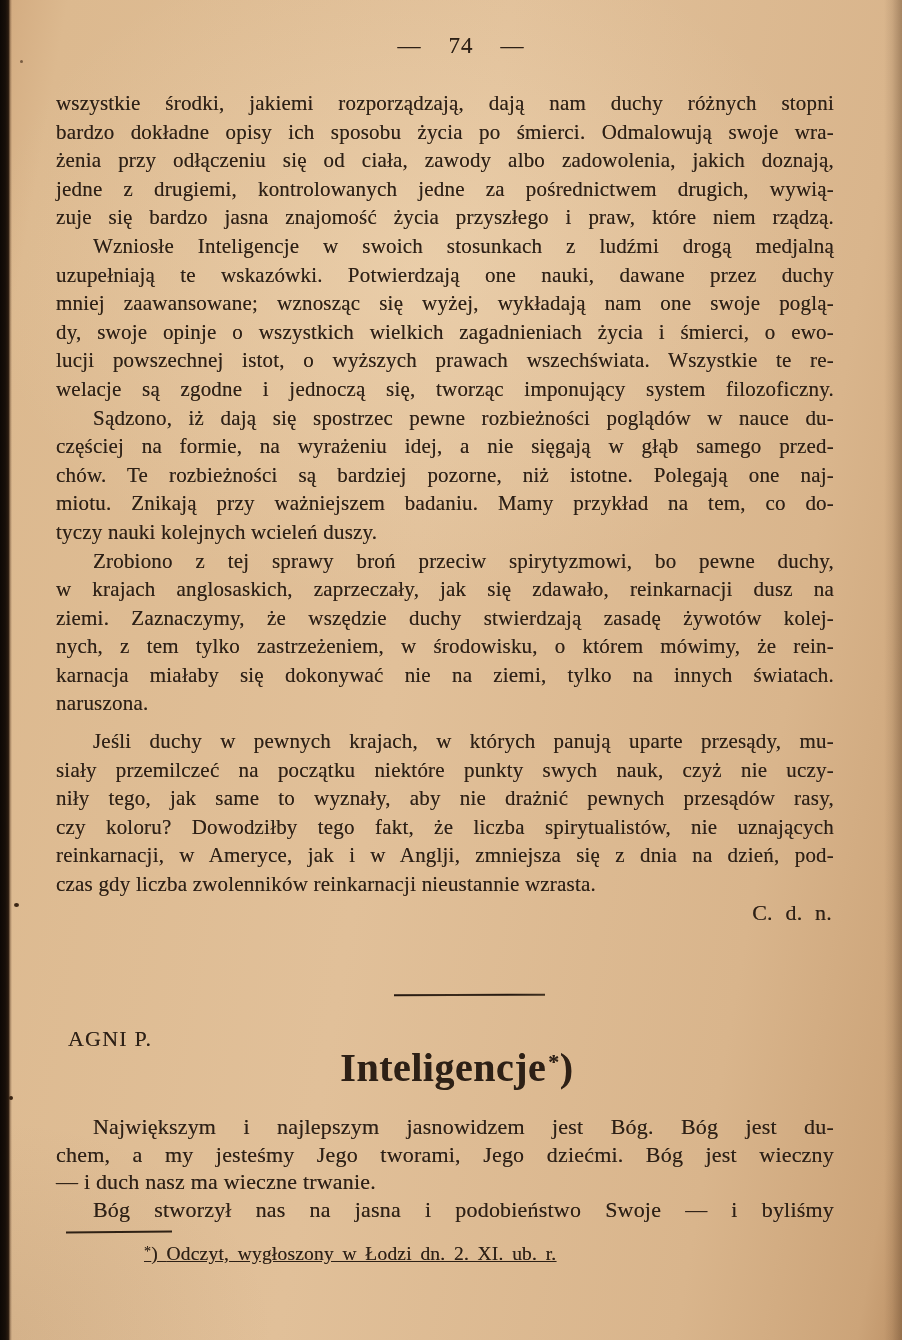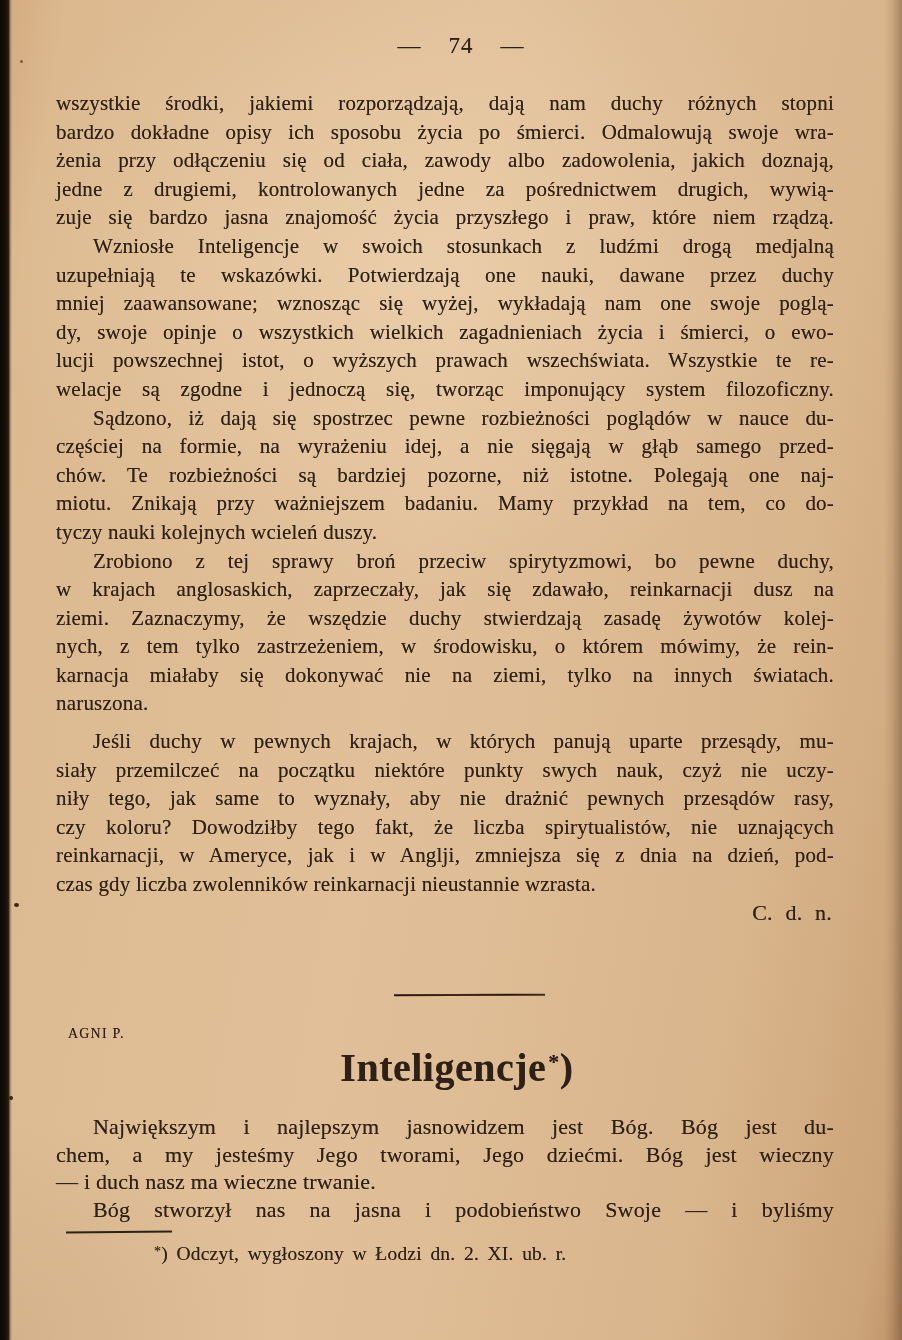--- a/index.html
+++ b/index.html
@@ -42,31 +42,31 @@
   .ln{display:block;text-align:justify;text-align-last:justify;}
   .ln.ind{text-indent:37px;}
   .ln.end{text-align-last:left;}
   .signoff{text-align:right;word-spacing:7px;font-size:22px;line-height:28.6px;padding-right:2px;}
 
   .divider{
     position:absolute;left:394px;top:994px;width:151px;height:2px;
     background:linear-gradient(90deg,#241810, #3a2a1c 40%, #241810 75%, #40301f);
     transform:rotate(-.2deg);
   }
-  .author{position:absolute;left:68px;top:1026px;font-size:14px;letter-spacing:1.2px;}
+  .author{position:absolute;left:68px;top:1026px;font-size:22px;letter-spacing:1.2px;}
   .title{
     position:absolute;left:68px;top:1044px;width:778px;margin:0;
     text-align:center;font-size:40px;font-weight:700;letter-spacing:.5px;
   }
   .title .star{font-size:55%;position:relative;top:-.55em;margin-left:2px;font-weight:700;}
   .fnrule{
     position:absolute;left:66px;top:1231px;width:106px;height:2px;
     background:#2e2115;transform:rotate(-.6deg);
   }
-  .footnote{position:absolute;left:154px;top:1243px;font-size:19.5px;word-spacing:3.5px;letter-spacing:.2px;}
+  .footnote{position:absolute;left:144px;top:1243px;font-size:19.5px;word-spacing:3.5px;letter-spacing:.2px;text-decoration:underline;}
   .footnote .star{font-size:72%;position:relative;top:-.32em;}
 </style>
 </head>
 <body>
 
 <div class="page">
   <div class="edge-left"></div>
   <div class="edge-right"></div>
   <div class="speck s1"></div>
   <div class="speck s2"></div>

